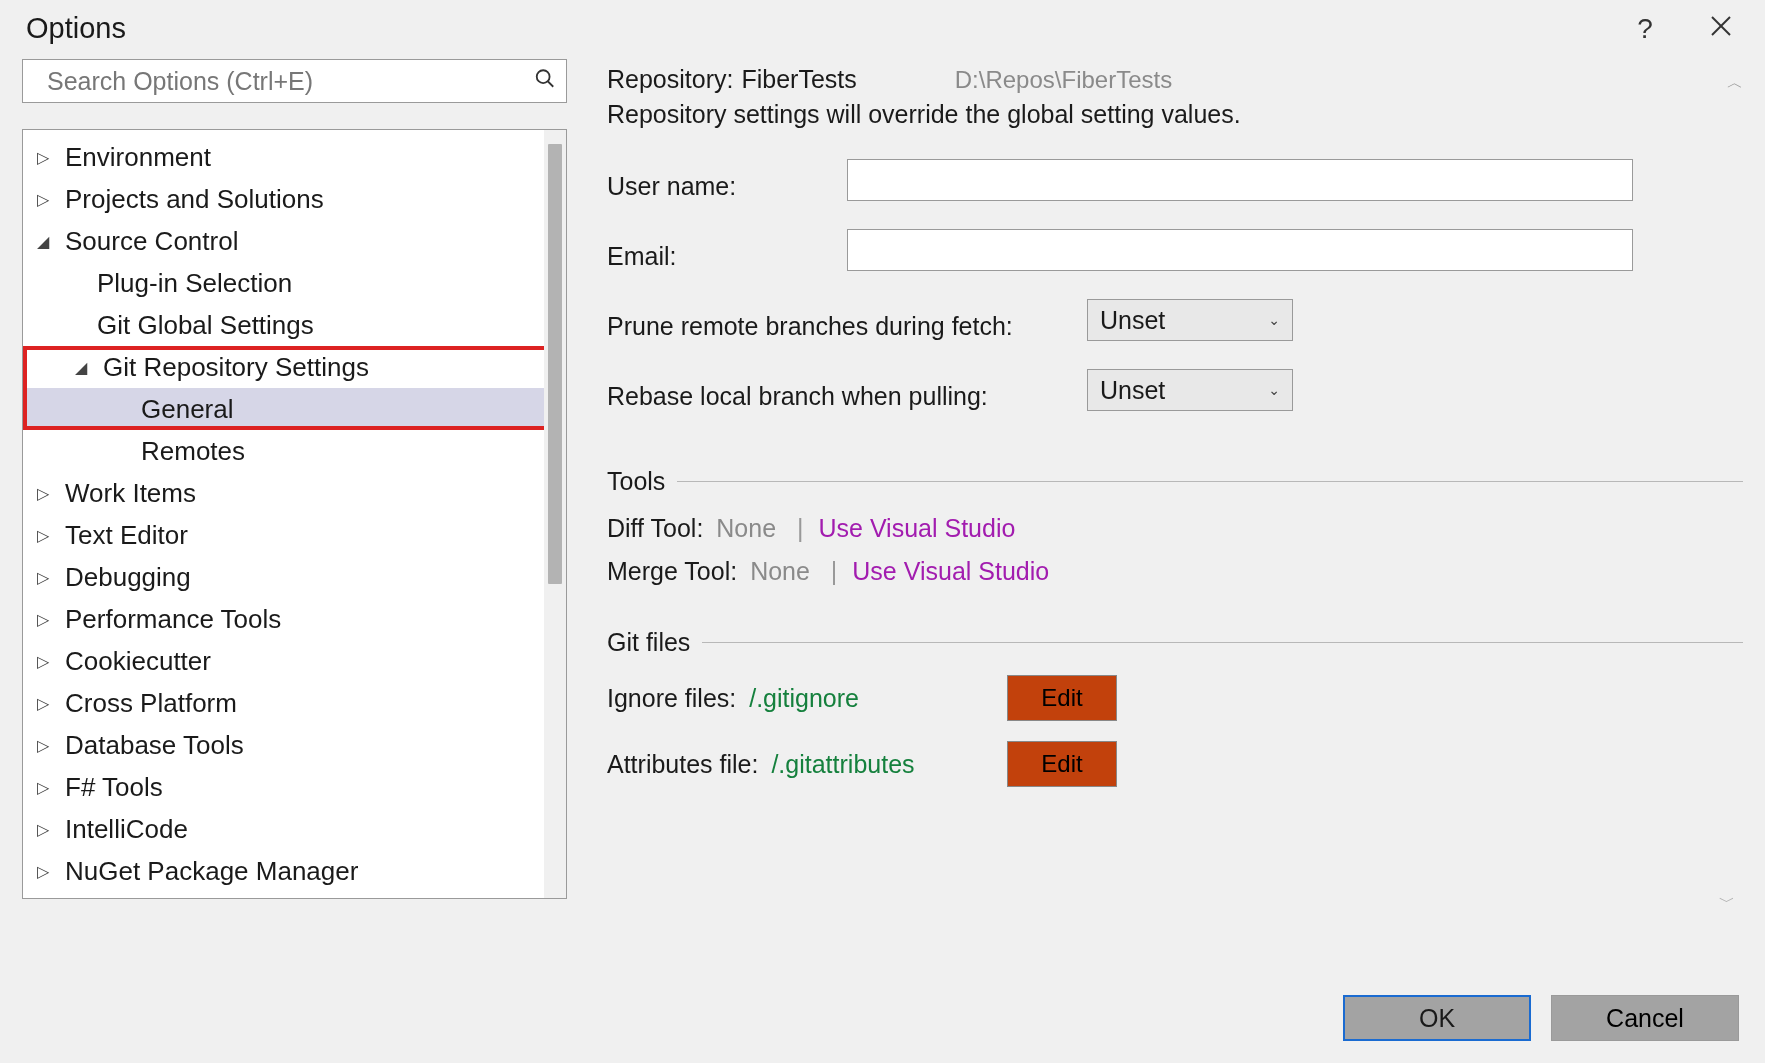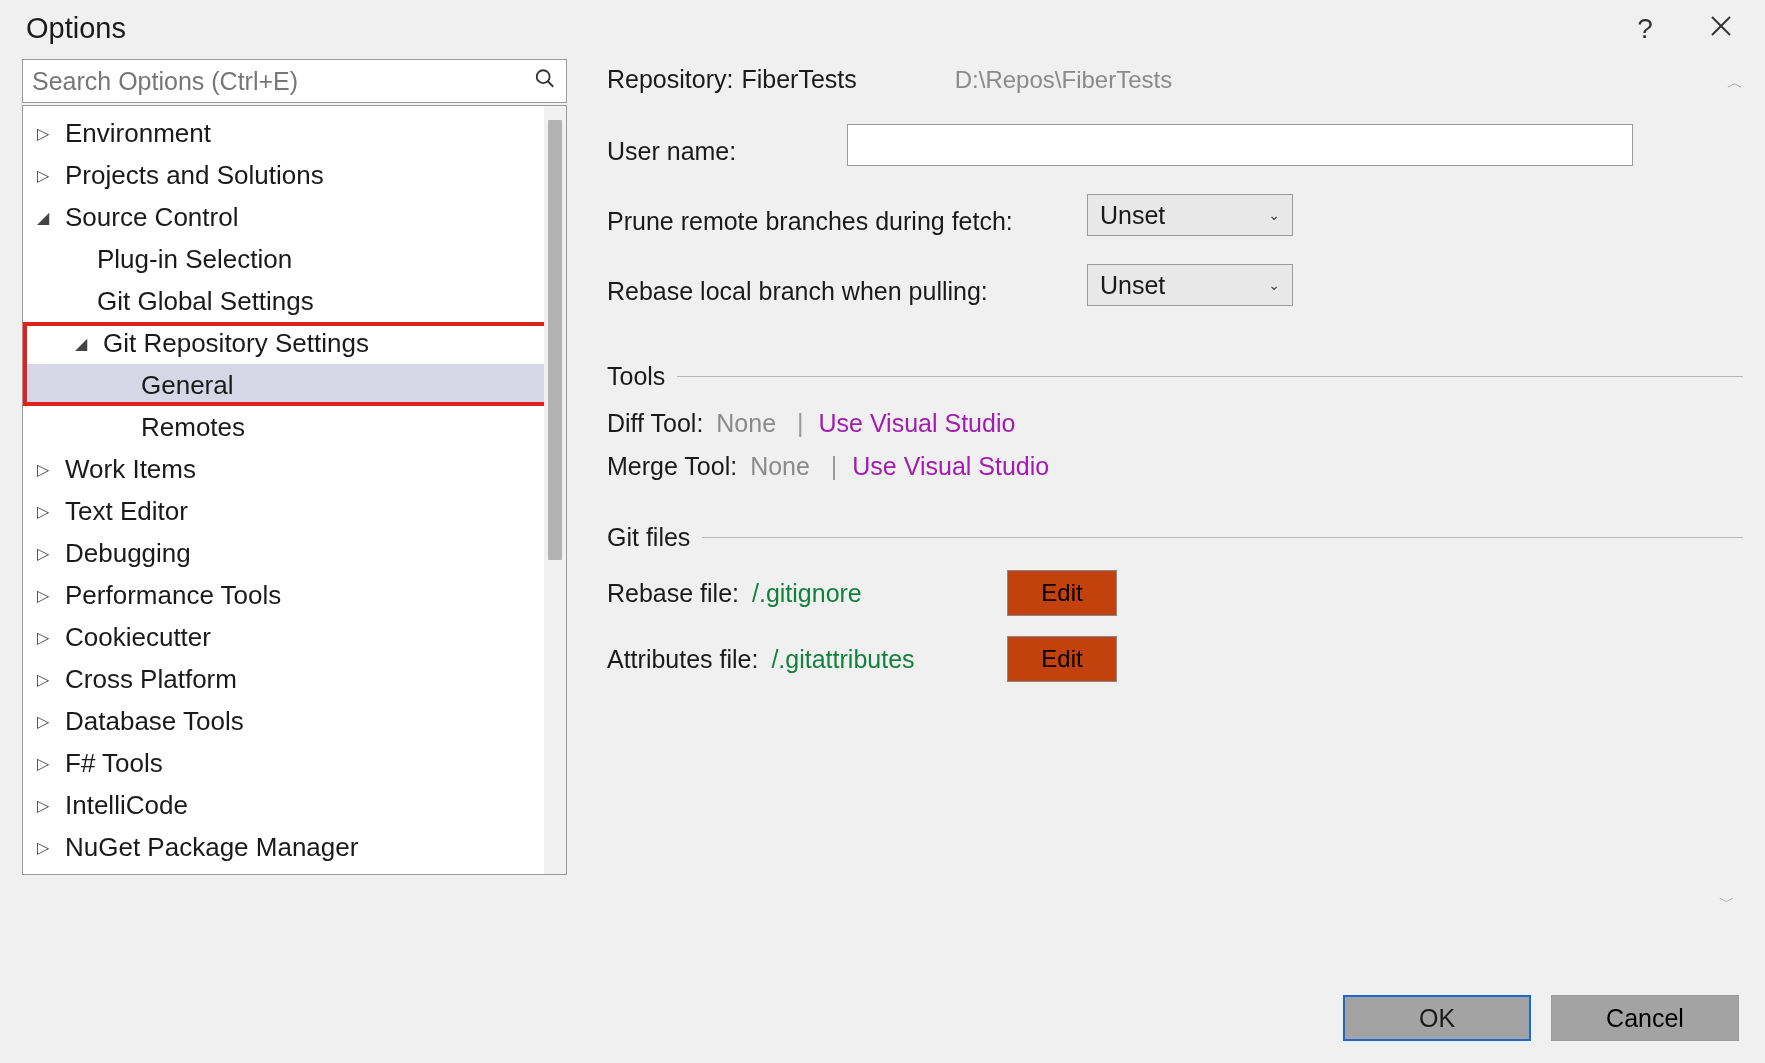--- a/index.html
+++ b/index.html
@@ -10,21 +10,21 @@
     .title { font-size: 29px; }
     .titlebar .spacer { flex: 1; }
     .titlebar .help, .titlebar .close { font-size: 28px; color:#333; width:36px; text-align:center; margin-left: 40px; cursor: pointer; user-select:none; }
     .titlebar .close { font-size: 24px; }
 
     
     .content { display: flex; padding: 0 22px 22px 22px; gap: 40px; }
 
     
     .left { width: 545px; display:flex; flex-direction:column; }
-    .searchbox { position: relative; border: 1px solid #9a9a9a; background: #fff; height: 44px; display:flex; align-items:center; padding: 0 9px; margin-bottom: 2px; }
+    .searchbox { position: relative; border: 1px solid #9a9a9a; background: #fff; height: 44px; display:flex; align-items:center; padding: 0 24px; margin-bottom: 26px; }
     .searchbox input { border: none; outline: none; width: 100%; font-size: 25px; color: #333; }
     .searchbox input::placeholder { color: #777; }
     .searchbox .search-icon { position:absolute; right:10px; top:50%; transform:translateY(-50%); color:#555; }
 
     .treewrap { border: 1px solid #9a9a9a; background:#fff; flex:1; position:relative; overflow:hidden; height: 780px; }
     .tree { padding: 6px 0; height:100%; overflow:hidden; }
     .tree-row { display:flex; align-items:center; height: 42px; white-space: nowrap; cursor:default; padding-left: 14px;}
     .caret { width: 20px; display:inline-block; color:#444; font-size:16px; margin-right:8px; }
     .tree-row .label { font-size: 26px; }
     .indent1 { padding-left: 74px; }
@@ -180,24 +180,29 @@
     </div>
   </div>
 
   <div class="right">
     <div class="repo-line">
       <span>Repository:</span>
       <span>FiberTests</span>
       <span class="path">D:\Repos\FiberTests</span>
       <span class="caret-up">︿</span>
     </div>
+    <div class="override">Repository settings will override the global setting values.</div>
 
     <div class="form">
       <div class="form-row">
         <div class="flabel">User name:</div>
+        <input class="text" type="text" value="" style="">
+      </div>
+      <div class="form-row">
+        <div class="flabel">Email:</div>
         <input class="text" type="text" value="" style="">
       </div>
       <div class="form-row dropdown">
         <div class="flabel">Prune remote branches during fetch:</div>
         <div class="select">
           <span>Unset</span>
           <span class="arrow">⌄</span>
         </div>
       </div>
       <div class="form-row dropdown">
@@ -225,21 +230,21 @@
       <span class="bar">|</span>
       <span class="link">Use Visual Studio</span>
     </div>
 
     <div class="section-hdr">
       <span class="sh-label">Git files</span>
       <div class="line"></div>
     </div>
     <div class="fileline" style="gap:0;">
       <div style="width:360px;">
-        <span class="flabel">Rebase file:</span>
+        <span class="flabel">Ignore files:</span>
         <span class="gray">/.gitignore</span>
       </div>
       <button class="edit">Edit</button>
     </div>
     <div class="fileline row2">
       <div style="width:360px;">
         <span class="flabel">Attributes file:</span>
         <span class="gray">/.gitattributes</span>
       </div>
       <button class="edit">Edit</button>

